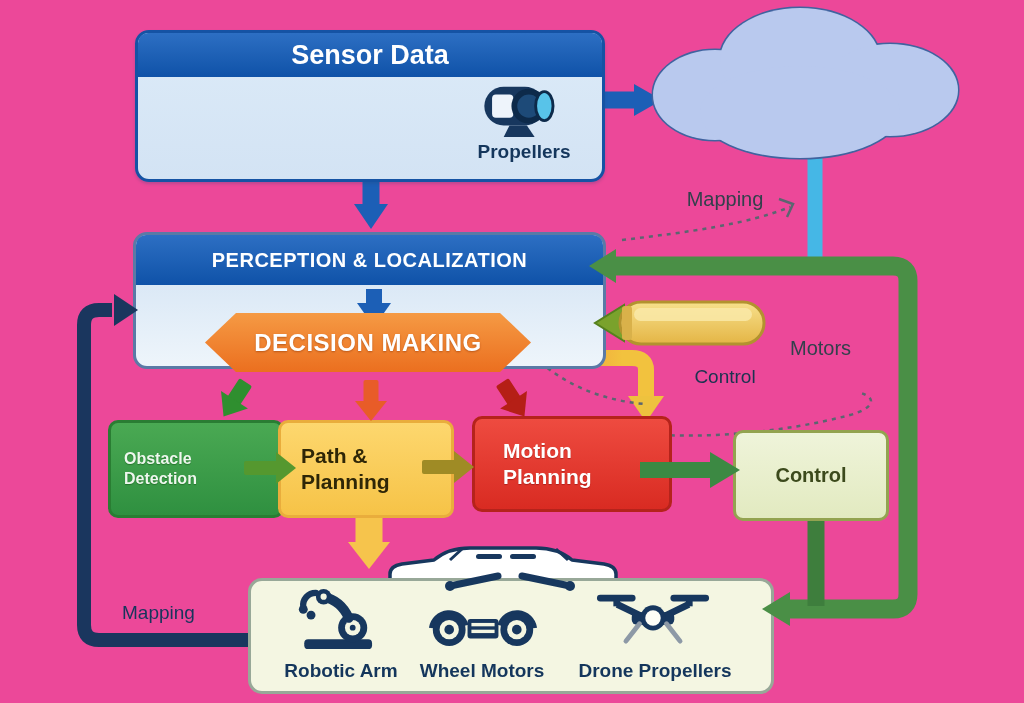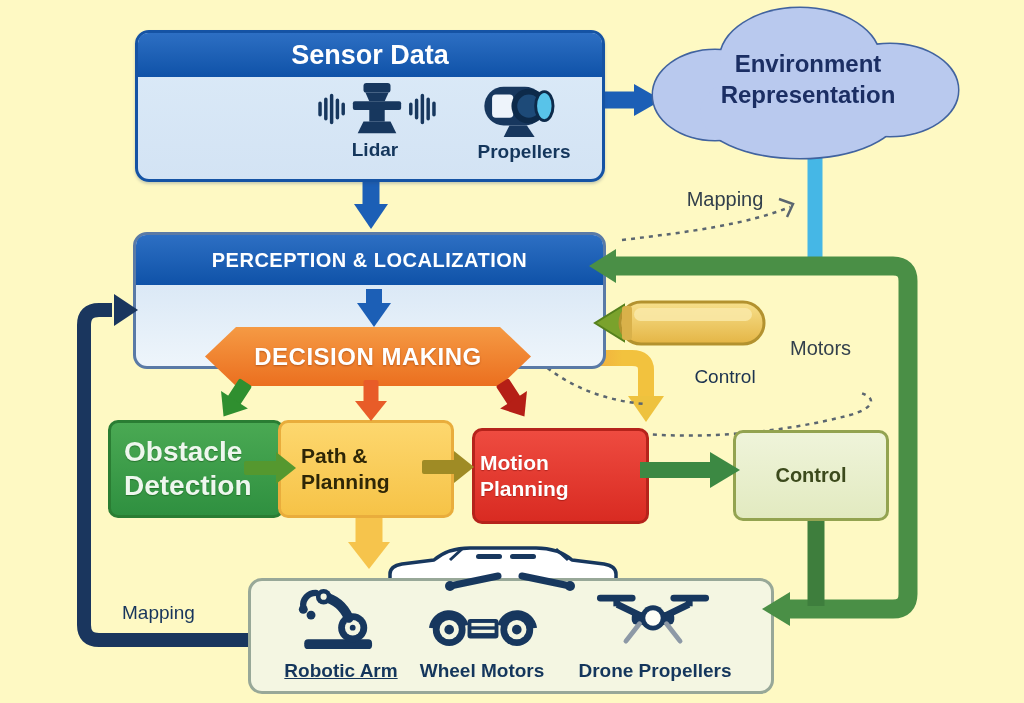--- a/index.html
+++ b/index.html
@@ -1,16 +1,16 @@
 <!DOCTYPE html>
 <html><head>
 <meta charset="utf-8">
 <style>
   html,body{margin:0;padding:0;background:#ffffff;}
-  .stage{position:relative;width:1024px;height:703px;background:#fef9c3;overflow:hidden;
+  .stage{position:relative;width:1024px;height:703px;background:#ec4899;overflow:hidden;
          font-family:"Liberation Sans","DejaVu Sans",sans-serif;}
   .abs{position:absolute;}
   svg{display:block;}
   
   #connectors{z-index:2;}
   .boxlayer{z-index:3;}
   #toparrows{z-index:4;}
   .lbl{z-index:5;font-weight:normal;}
 
   
@@ -25,36 +25,36 @@
   
   .cloud-text{left:668px;top:48px;width:280px;text-align:center;font-size:24px;font-weight:bold;
               color:#1b2e63;line-height:1.3;z-index:3;}
 
   
   .box-perception{left:133px;top:232px;width:467px;height:131px;border:3px solid #5a7aa6;border-radius:14px;
                   background:linear-gradient(#cfe1f3,#eef5fb);}
   .box-perception .blue-hdr{height:50px;line-height:50px;font-size:20px;letter-spacing:.5px;}
 
   
-  .banner-decision{left:205px;top:327px;width:326px;height:59px;z-index:4;
+  .banner-decision{left:205px;top:313px;width:326px;height:59px;z-index:4;
         background:linear-gradient(180deg,#f59a44,#eb6f1f);
         clip-path:polygon(9.5% 0,90.5% 0,100% 50%,90.5% 100%,9.5% 100%,0% 50%);
         color:#fff;font-size:24px;font-weight:bold;display:flex;align-items:center;justify-content:center;
         text-shadow:0 1px 2px rgba(120,40,0,.45);letter-spacing:.5px;}
 
   
   .pbox{border-radius:10px;font-weight:bold;display:flex;flex-direction:column;justify-content:center;
         line-height:1.22;}
   .box-obstacle{left:108px;top:420px;width:157px;height:92px;background:linear-gradient(#4aa953,#2f9040);
-        border:3px solid #2a7d33;color:#eef7ee;font-size:28px;padding-left:13px;
+        border:3px solid #2a7d33;color:#eef7ee;font-size:16px;padding-left:13px;
         text-shadow:0 1px 1px rgba(0,60,0,.4);}
   .box-path{left:278px;top:420px;width:150px;height:92px;background:linear-gradient(#fdd76e,#f6c347);
         border:3px solid #e9ad3c;color:#2e2607;font-size:21px;padding-left:20px;}
-  .box-motion{left:472px;top:428px;width:166px;height:90px;background:linear-gradient(#ee4b40,#d92b22);
-        border:3px solid #b5231b;color:#ffffff;font-size:21px;padding-left:5px;
+  .box-motion{left:472px;top:416px;width:166px;height:90px;background:linear-gradient(#ee4b40,#d92b22);
+        border:3px solid #b5231b;color:#ffffff;font-size:21px;padding-left:28px;
         text-shadow:0 1px 1px rgba(100,0,0,.4);}
   .box-control{left:733px;top:430px;width:150px;height:85px;background:linear-gradient(#eff4da,#e2eac0);
         border:3px solid #93a350;color:#3c4a1c;font-size:20px;text-align:center;}
 
   
   .box-actuators{left:248px;top:578px;width:520px;height:110px;background:#f4f6e2;
         border:3px solid #98a898;border-radius:14px;}
   .act-label{position:absolute;bottom:9px;text-align:center;font-size:19px;font-weight:bold;color:#14365c;}
 
   
@@ -112,36 +112,20 @@
     <g stroke="#5b6670" stroke-width="2.5" fill="none">
       <path d="M622 240 C690 232 748 224 790 207" stroke-dasharray="4 5"></path>
       <path d="M779 199 L793 204 L787 217"></path>
       <path d="M516 336 C546 376 590 399 644 404" stroke-dasharray="4 5"></path>
       <path d="M626 432 C700 441 786 432 850 415 C872 409 880 398 858 392" stroke-dasharray="4 5"></path>
     </g>
   </svg>
 
   <div class="abs boxlayer box-sensor">
     <div class="blue-hdr">Sensor Data</div>
-    <div class="sensor-item" style="left:176px;top:48px;width:122px;">
-      <svg width="126" height="56" viewBox="0 0 126 58" style="margin:0 auto;">
-        <g stroke="#17375e" stroke-width="3.6" stroke-linecap="round">
-          <path d="M4 23 v12 M10 19 v20 M16 15 v28 M22 20 v18 M28 24 v10"></path>
-          <path d="M122 23 v12 M116 19 v20 M110 15 v28 M104 20 v18 M98 24 v10"></path>
-        </g>
-        <g fill="#17375e">
-          <rect x="49" y="2" width="28" height="10" rx="3"></rect>
-          <path d="M51 12 h24 l-4 9 h-16 z"></path>
-          <rect x="38" y="21" width="50" height="9" rx="2"></rect>
-          <rect x="55" y="30" width="16" height="12"></rect>
-          <path d="M49 42 h28 l6 12 h-40 z"></path>
-        </g>
-      </svg>
-      <div class="cap">Lidar</div>
-    </div>
     <div class="sensor-item" style="left:322px;top:46px;width:128px;">
       <svg width="86" height="60" viewBox="0 0 86 62" style="margin:0 auto;">
         <rect x="2" y="8" width="62" height="40" rx="20" fill="#17375e"></rect>
         <rect x="10" y="16" width="22" height="24" rx="4" fill="#eef4fb"></rect>
         <circle cx="48" cy="28" r="18" fill="#0d2a4a"></circle>
         <circle cx="48" cy="28" r="12" fill="#1d4a78"></circle>
         <ellipse cx="64" cy="28" rx="9" ry="15" fill="#58c3e9" stroke="#0d2a4a" stroke-width="3"></ellipse>
         <path d="M28 48 h18 l8 12 h-32 z" fill="#17375e"></path>
       </svg>
       <div class="cap">Propellers</div>
@@ -155,24 +139,20 @@
       <ellipse cx="250" cy="90" rx="68" ry="46"></ellipse>
       <ellipse cx="160" cy="112" rx="100" ry="46"></ellipse>
     </g>
     <g fill="#b9c9ee">
       <ellipse cx="75" cy="95" rx="62" ry="45"></ellipse>
       <ellipse cx="160" cy="60" rx="80" ry="52"></ellipse>
       <ellipse cx="250" cy="90" rx="68" ry="46"></ellipse>
       <ellipse cx="160" cy="112" rx="100" ry="46"></ellipse>
     </g>
   </svg>
-  <div class="abs cloud-text">
-    <span>Environment</span>
-    <span>Representation</span>
-  </div>
 
   <div class="abs boxlayer box-perception">
     <div class="blue-hdr">PERCEPTION &amp; LOCALIZATION</div>
     <svg class="abs" style="left:220px;top:54px;" width="36" height="40" viewBox="0 0 36 40">
       <path d="M18 0 V16" stroke="#1c5fb6" stroke-width="16"></path>
       <polygon points="1,14 35,14 18,38" fill="#1c5fb6"></polygon>
     </svg>
   </div>
 
   <div class="abs banner-decision">
@@ -232,21 +212,21 @@
       <rect x="2" y="8" width="40" height="7" rx="3.5" fill="#17375e"></rect>
       <rect x="78" y="8" width="40" height="7" rx="3.5" fill="#17375e"></rect>
       <rect x="19" y="13" width="7" height="7" fill="#17375e"></rect>
       <rect x="94" y="13" width="7" height="7" fill="#17375e"></rect>
       <path d="M23 18 L52 32 M97 18 L68 32" stroke="#17375e" stroke-width="7"></path>
       <rect x="38" y="26" width="44" height="13" rx="5" fill="#17375e"></rect>
       <circle cx="60" cy="32" r="13" fill="#17375e"></circle>
         <circle cx="60" cy="32" r="8" fill="#fdfdf6"></circle>
       <path d="M46 38 L32 56 M74 38 L88 56" stroke="#8d99a6" stroke-width="5" stroke-linecap="round"></path>
     </svg>
-    <div class="act-label" style="left:20px;width:140px;text-decoration:underline;">Robotic Arm</div>
+    <div class="act-label" style="left:20px;width:140px;">Robotic Arm</div>
     <div class="act-label" style="left:161px;width:140px;">Wheel Motors</div>
     <div class="act-label" style="left:316px;width:176px;">Drone Propellers</div>
   </div>
 
   <svg id="toparrows" class="abs" style="left:0;top:0;" width="1024" height="703" viewBox="0 0 1024 703">
     <defs>
       <g id="sarr">
           <rect x="-7.5" y="-20" width="15" height="24" rx="2"></rect>
           <polygon points="-16,1 16,1 0,21"></polygon>
         </g>

